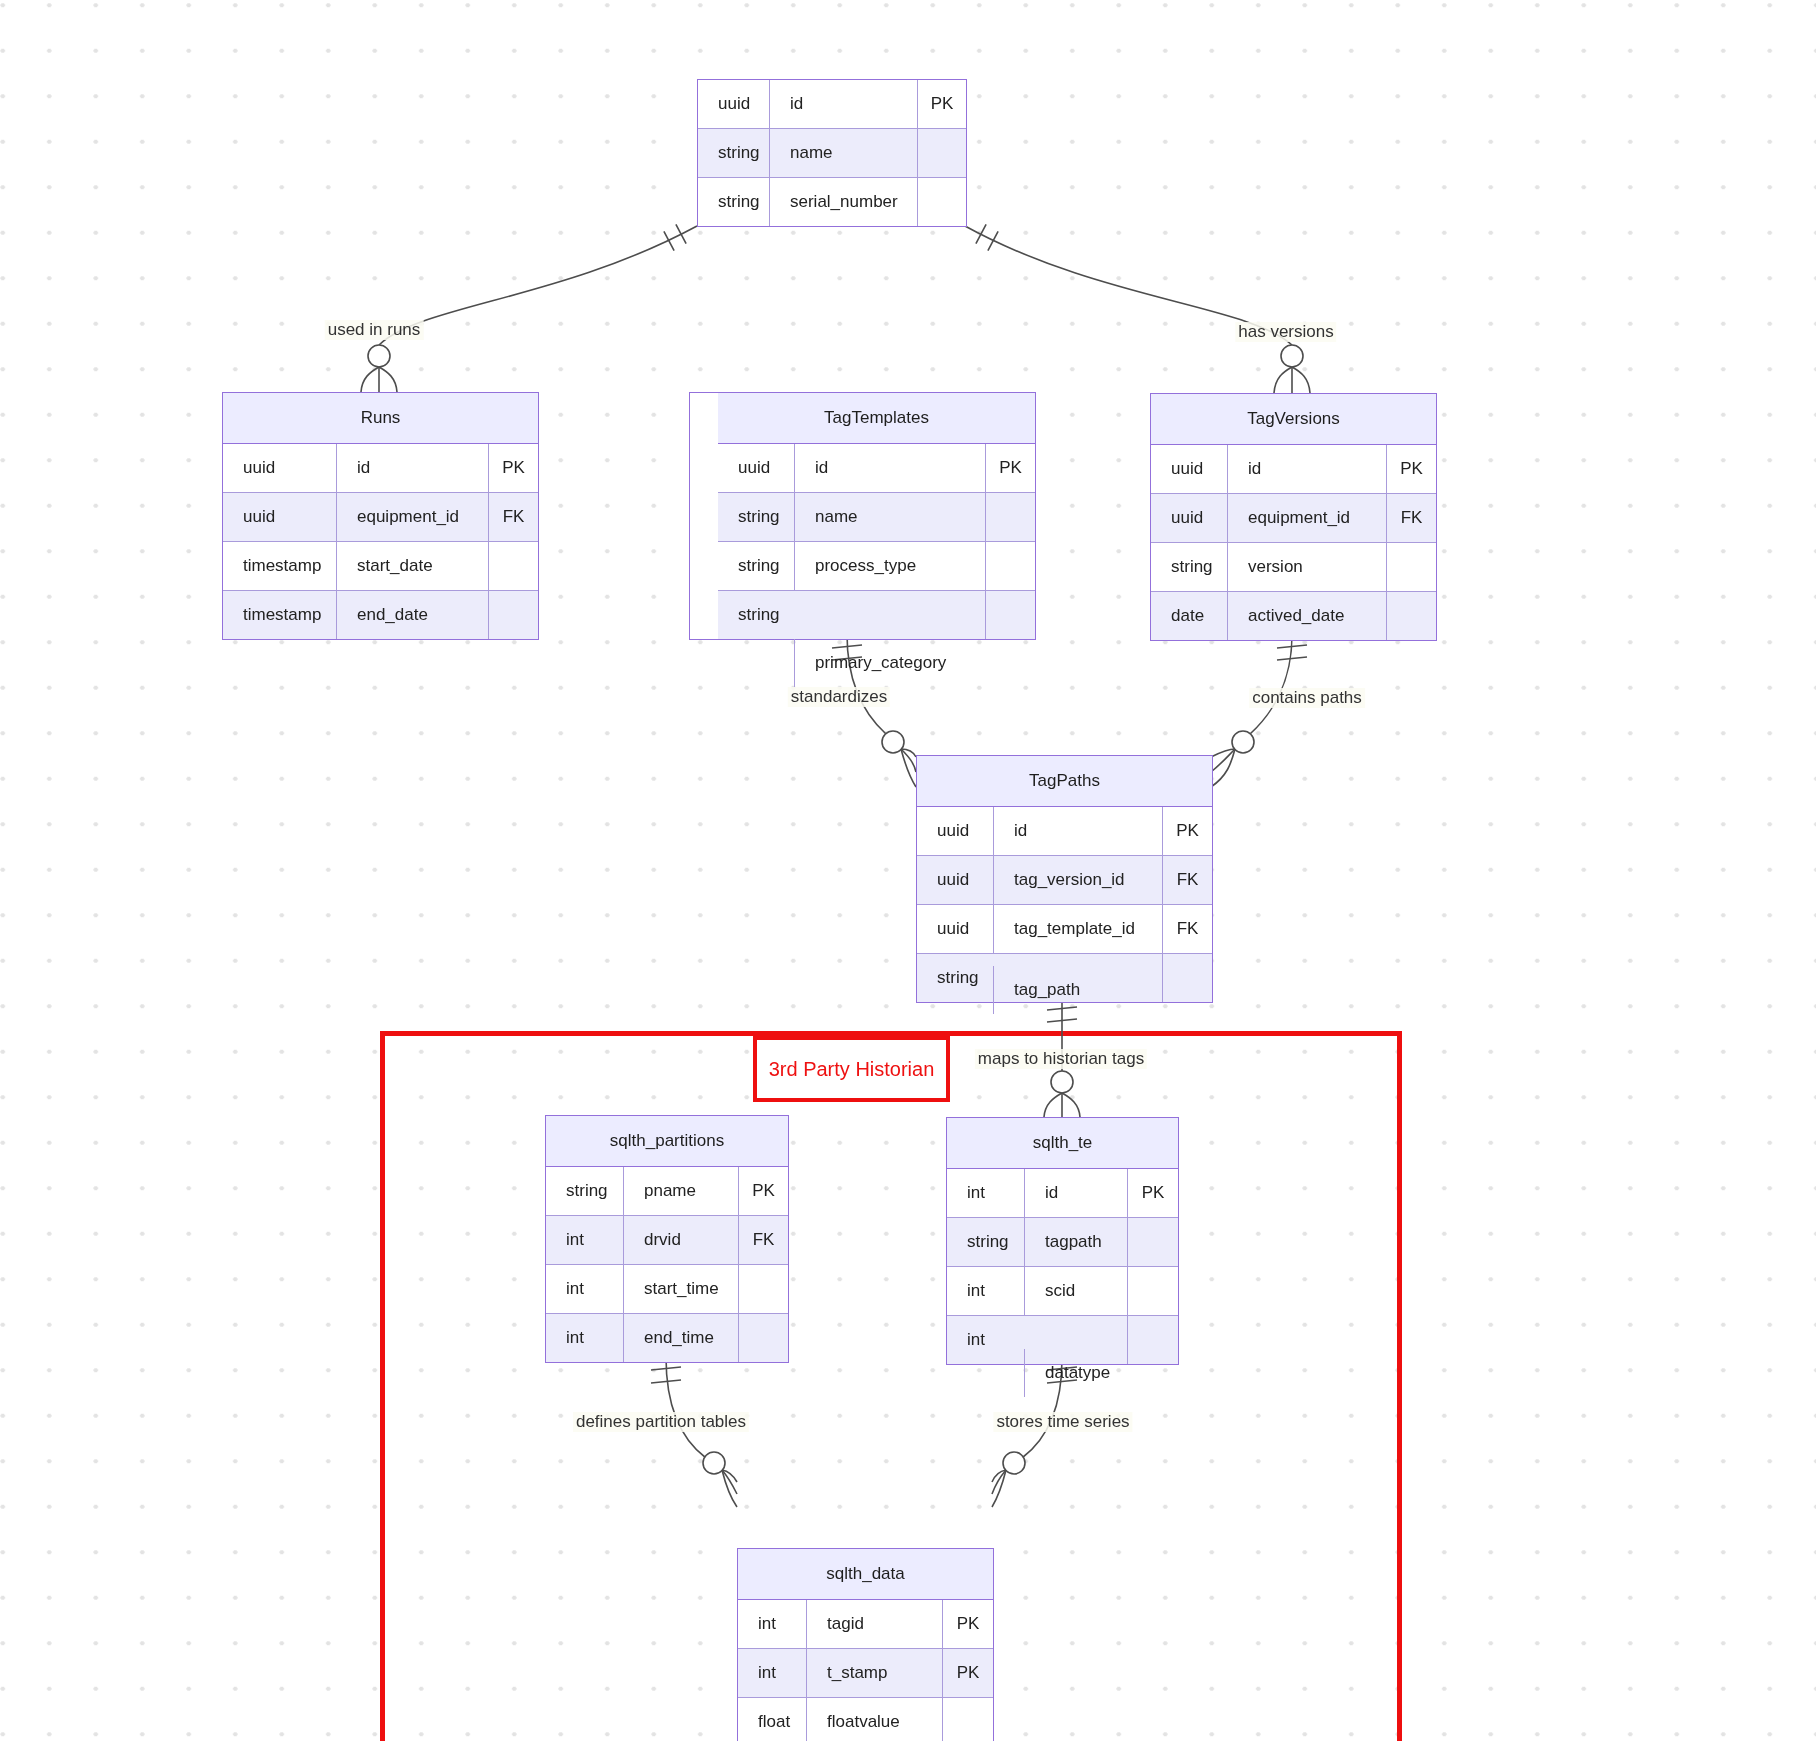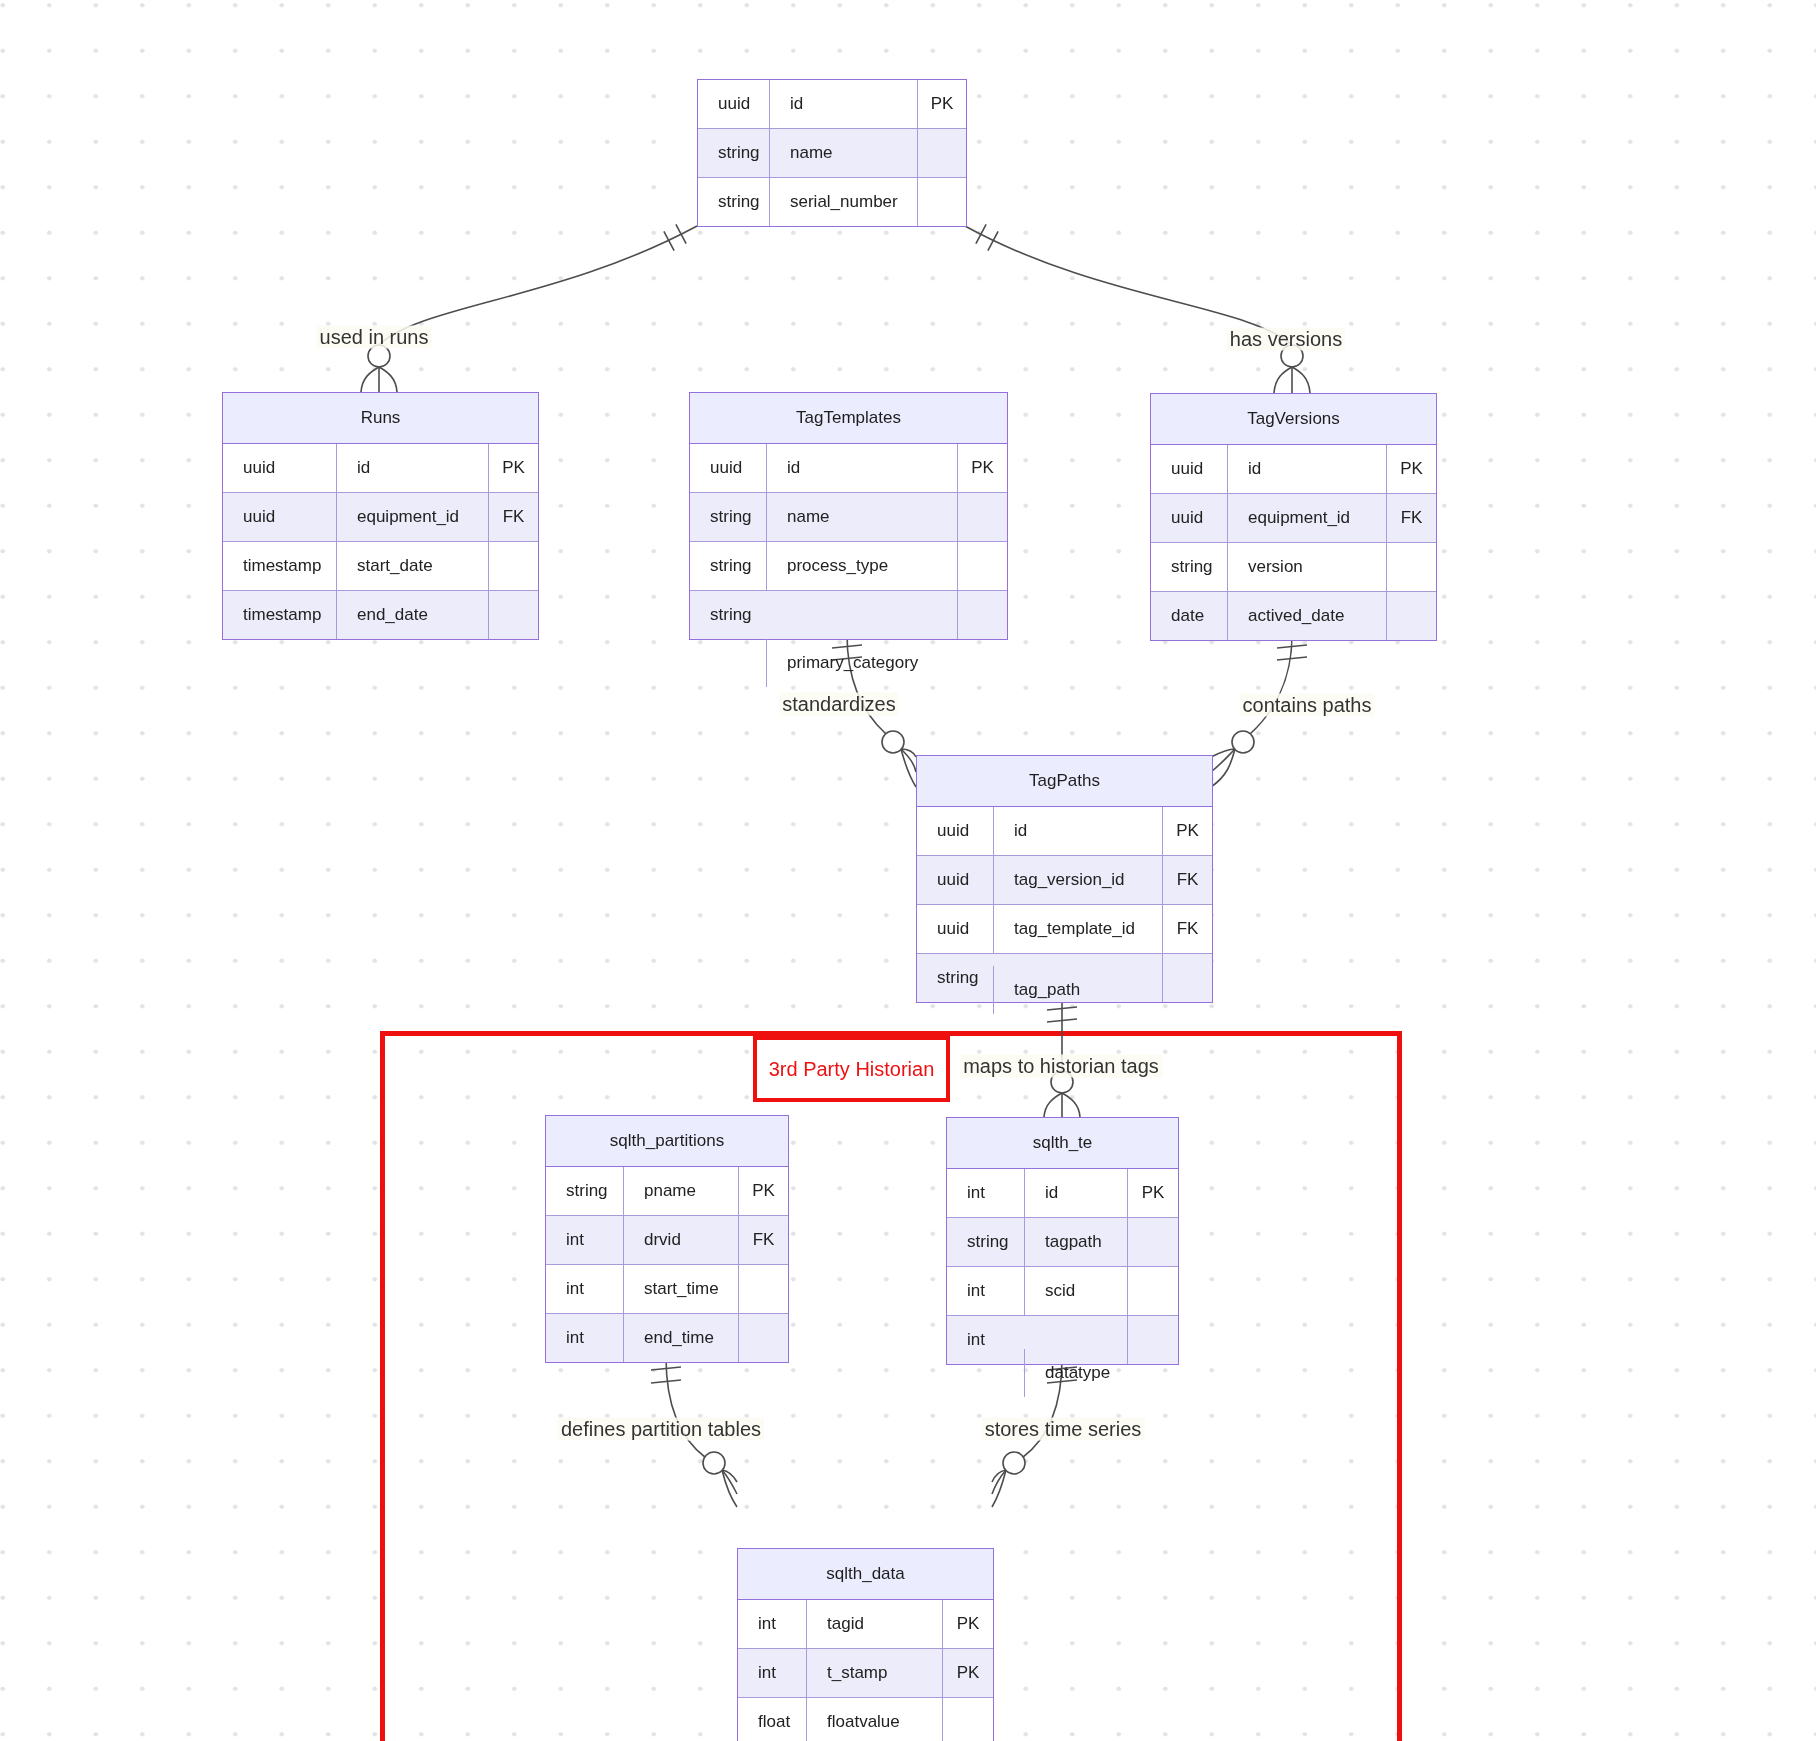--- a/index.html
+++ b/index.html
@@ -31,22 +31,22 @@
   .entity-row.even{background:#ececfb;}
   .entity-row.odd{background:#ffffff;}
   .entity-row + .entity-row{border-top:1px solid #a99bdb;}
   .cell{height:48px;line-height:48px;font-size:17px;box-sizing:border-box;overflow:hidden;white-space:nowrap;}
   .cell.c0,.cell.c1{padding-left:20px;}
   .cell.c1,.cell.c2{border-left:1px solid #a99bdb;}
   .cell.c2{text-align:center;padding-left:0;}
   .labels{position:absolute;left:0;top:0;z-index:4;}
   .rel-label{
     position:absolute;transform:translate(-50%,-50%);
-    font-size:20px;color:#333;background:rgba(252,252,242,0.85);
-    padding:0 3px;white-space:nowrap;margin-top:7px;
+    font-size:17px;color:#333;background:rgba(252,252,242,0.85);
+    padding:0 3px;white-space:nowrap;
   }
 </style>
 </head>
 <body>
 
 <div class="canvas">
 
   <div class="subgraph-rect"></div>
 
   <svg class="rel-layer" width="1816" height="1741" viewBox="0 0 1816 1741" fill="none" stroke="#4d4d4d" stroke-width="1.6">
@@ -184,21 +184,21 @@
           <div class="cell c0" style="width: 113px;">timestamp</div>
           <div class="cell c1" style="width: 152px;">start_date</div>
           <div class="cell c2" style="width: 50px;"></div>
         </div>
         <div class="entity-row even">
           <div class="cell c0" style="width: 113px;">timestamp</div>
           <div class="cell c1" style="width: 152px;">end_date</div>
           <div class="cell c2" style="width: 50px;"></div>
         </div>
       </div>
-      <div class="entity" style="left: 689px; top: 392px; width: 317px;">
+      <div class="entity" style="left: 689px; top: 392px; width: 317px; padding-left: 28px;">
         <div class="entity-title">TagTemplates</div>
         <div class="entity-row odd">
           <div class="cell c0" style="width: 76px;">uuid</div>
           <div class="cell c1" style="width: 191px;">id</div>
           <div class="cell c2" style="width: 50px;">PK</div>
         </div>
         <div class="entity-row even">
           <div class="cell c0" style="width: 76px;">string</div>
           <div class="cell c1" style="width: 191px;">name</div>
           <div class="cell c2" style="width: 50px;"></div>

